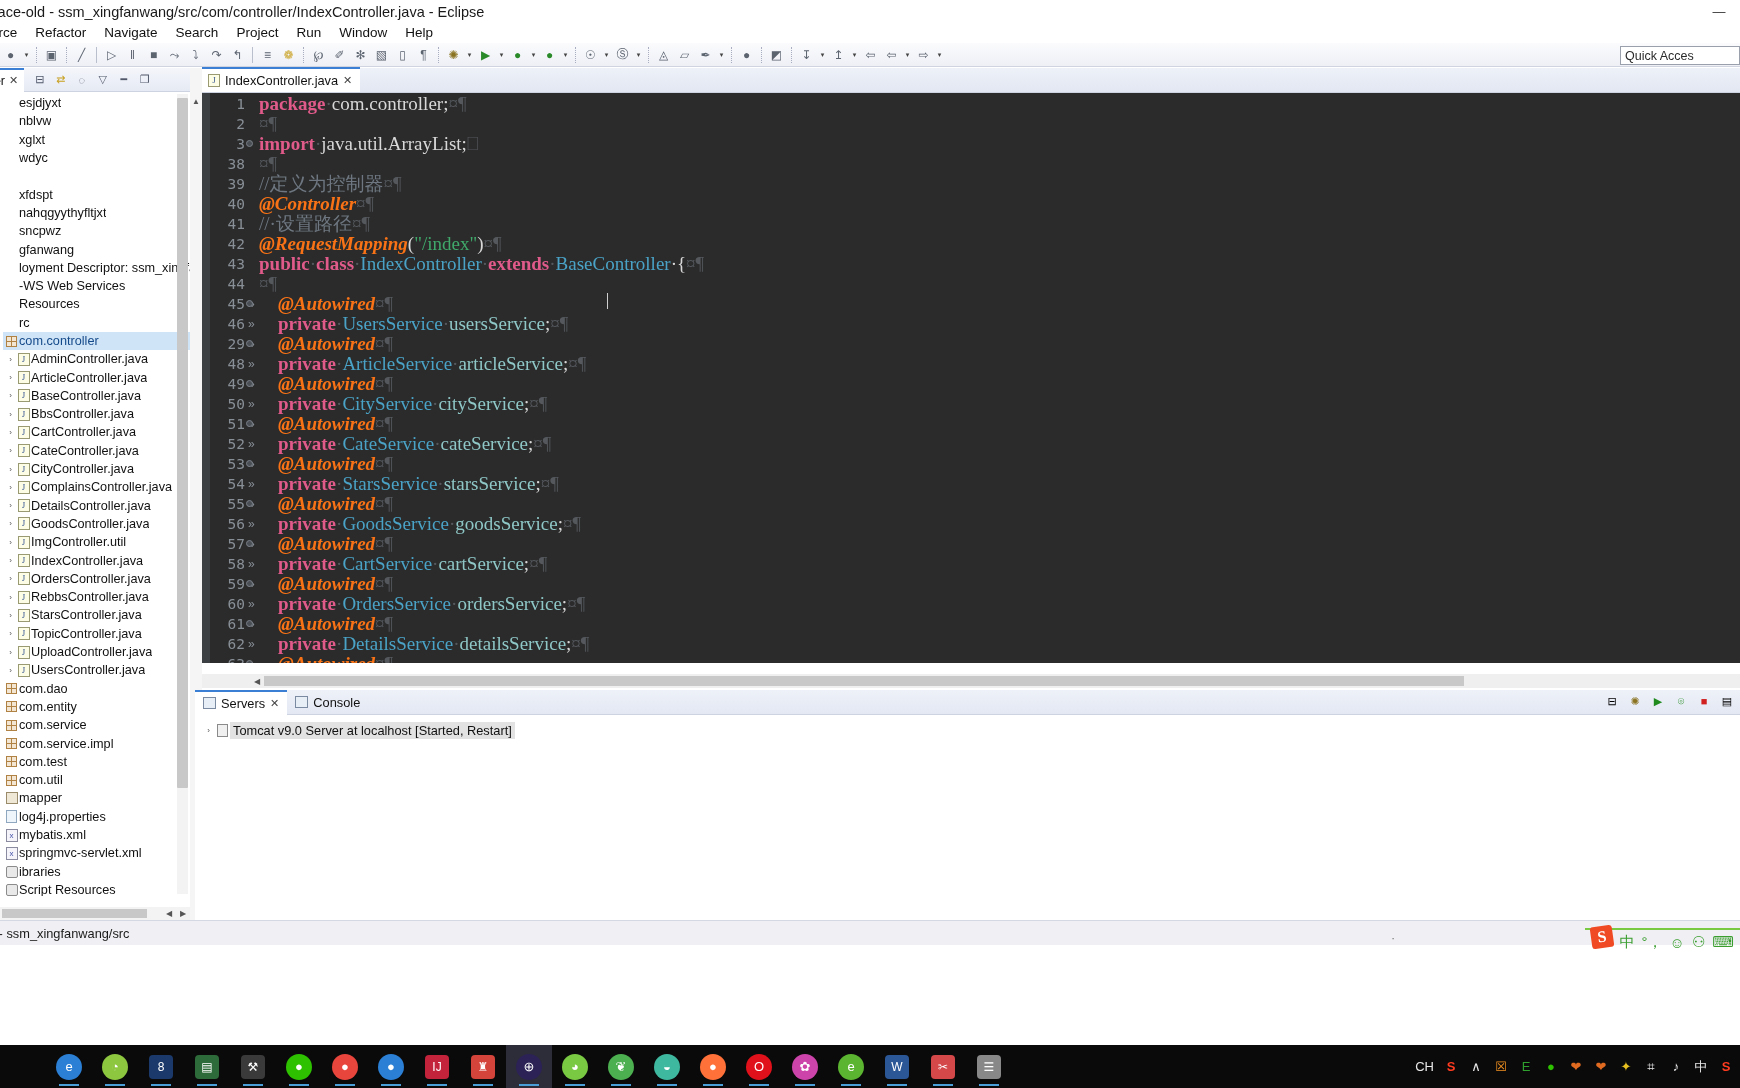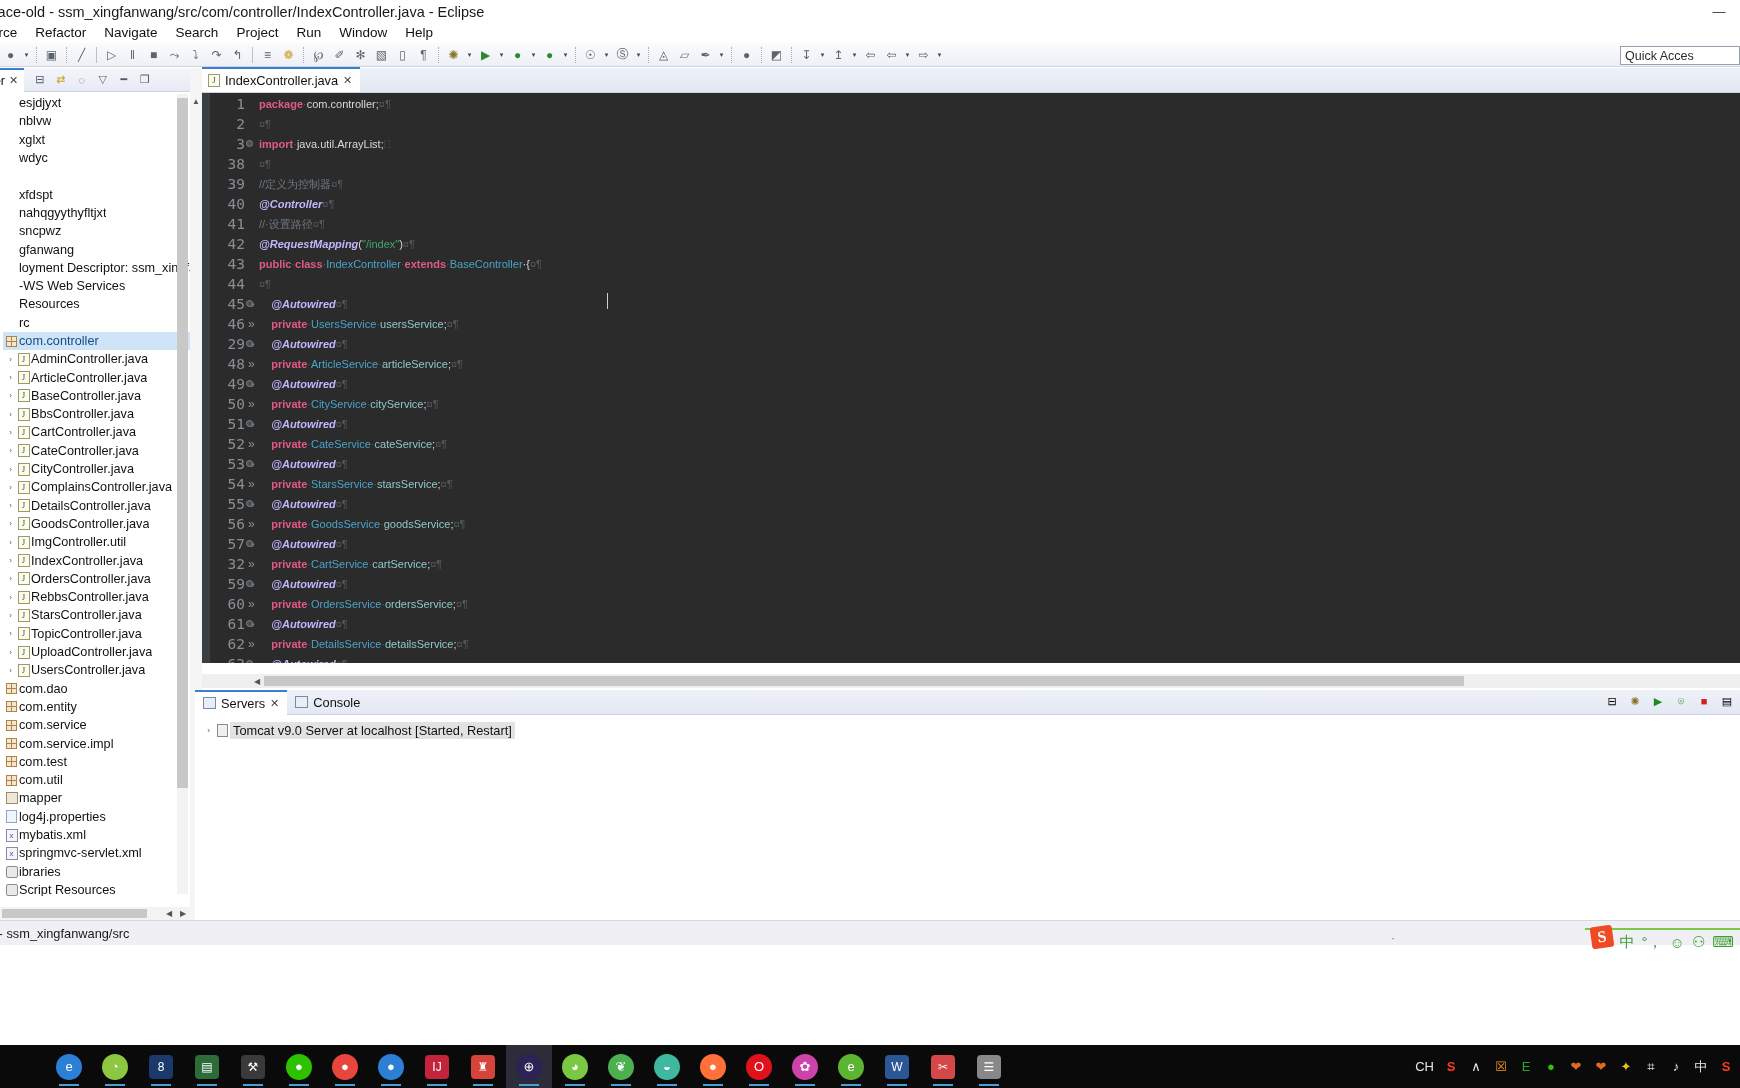--- a/index.html
+++ b/index.html
@@ -145,30 +145,30 @@
   .gutter-num {
     width: 38px; background: #2b2b2b; flex: 0 0 auto; text-align: right;
     padding-right: 3px; padding-top: 1px;
     font-family: "DejaVu Sans Mono", monospace; font-size: 14.5px; color: #888f96;
   }
   .gutter-fold {
     width: 11px; background: #2b2b2b; flex: 0 0 auto; padding-top:1px;
   }
   .code-area {
     flex: 1 1 auto; background: #2b2b2b; position: relative; padding-top: 1px;
-    font-family: Liberation Sans, sans-serif; font-size: 11px;
+    font-family: Liberation Serif, serif; font-size: 19px;
     white-space: pre; overflow: hidden;
   }
   .ln { height: 20px; line-height: 20px; }
   .gutter-num .ln { position: relative; }
   .bpt { position: absolute; right: -8px; top: 6px; width: 7px; height: 7px;
          border-radius: 50%; background: #4a4f55; border: 1px solid #7a8088; }
   .fold-arrow { color: #888f96; font-size: 12px; }
   .kw2  { color: #e05a8a; font-weight: bold; }
-  .anno { color: #c4b5fd; font-style: italic; font-weight: bold; }
+  .anno { color: #f97316; font-style: italic; font-weight: bold; }
   .typ  { color: #4aa3c7; }
   .var  { color: #8fc7c7; }
   .plain{ color: #d8d8d8; }
   .str  { color: #3fa86a; }
   .cmt  { color: #6e7781; }
   .punct{ color: #d8d8d8; }
   .ws   { color: #55595e; }
   .dot  { color: #55595e; }
 
   .editor-hscroll {
@@ -704,21 +704,21 @@
           <div class="ln"><span>48</span></div>
           <div class="ln"><span>49</span><span class="bpt"></span></div>
           <div class="ln"><span>50</span></div>
           <div class="ln"><span>51</span><span class="bpt"></span></div>
           <div class="ln"><span>52</span></div>
           <div class="ln"><span>53</span><span class="bpt"></span></div>
           <div class="ln"><span>54</span></div>
           <div class="ln"><span>55</span><span class="bpt"></span></div>
           <div class="ln"><span>56</span></div>
           <div class="ln"><span>57</span><span class="bpt"></span></div>
-          <div class="ln"><span>32</span></div>
+          <div class="ln"><span>58</span></div>
           <div class="ln"><span>59</span><span class="bpt"></span></div>
           <div class="ln"><span>60</span></div>
           <div class="ln"><span>61</span><span class="bpt"></span></div>
           <div class="ln"><span>62</span></div>
           <div class="ln"><span>63</span><span class="bpt"></span></div>
         </div>
       <div class="gutter-fold" id="gutter-fold">
           <div class="ln fold-arrow"></div>
           <div class="ln fold-arrow"></div>
           <div class="ln fold-arrow"></div>

